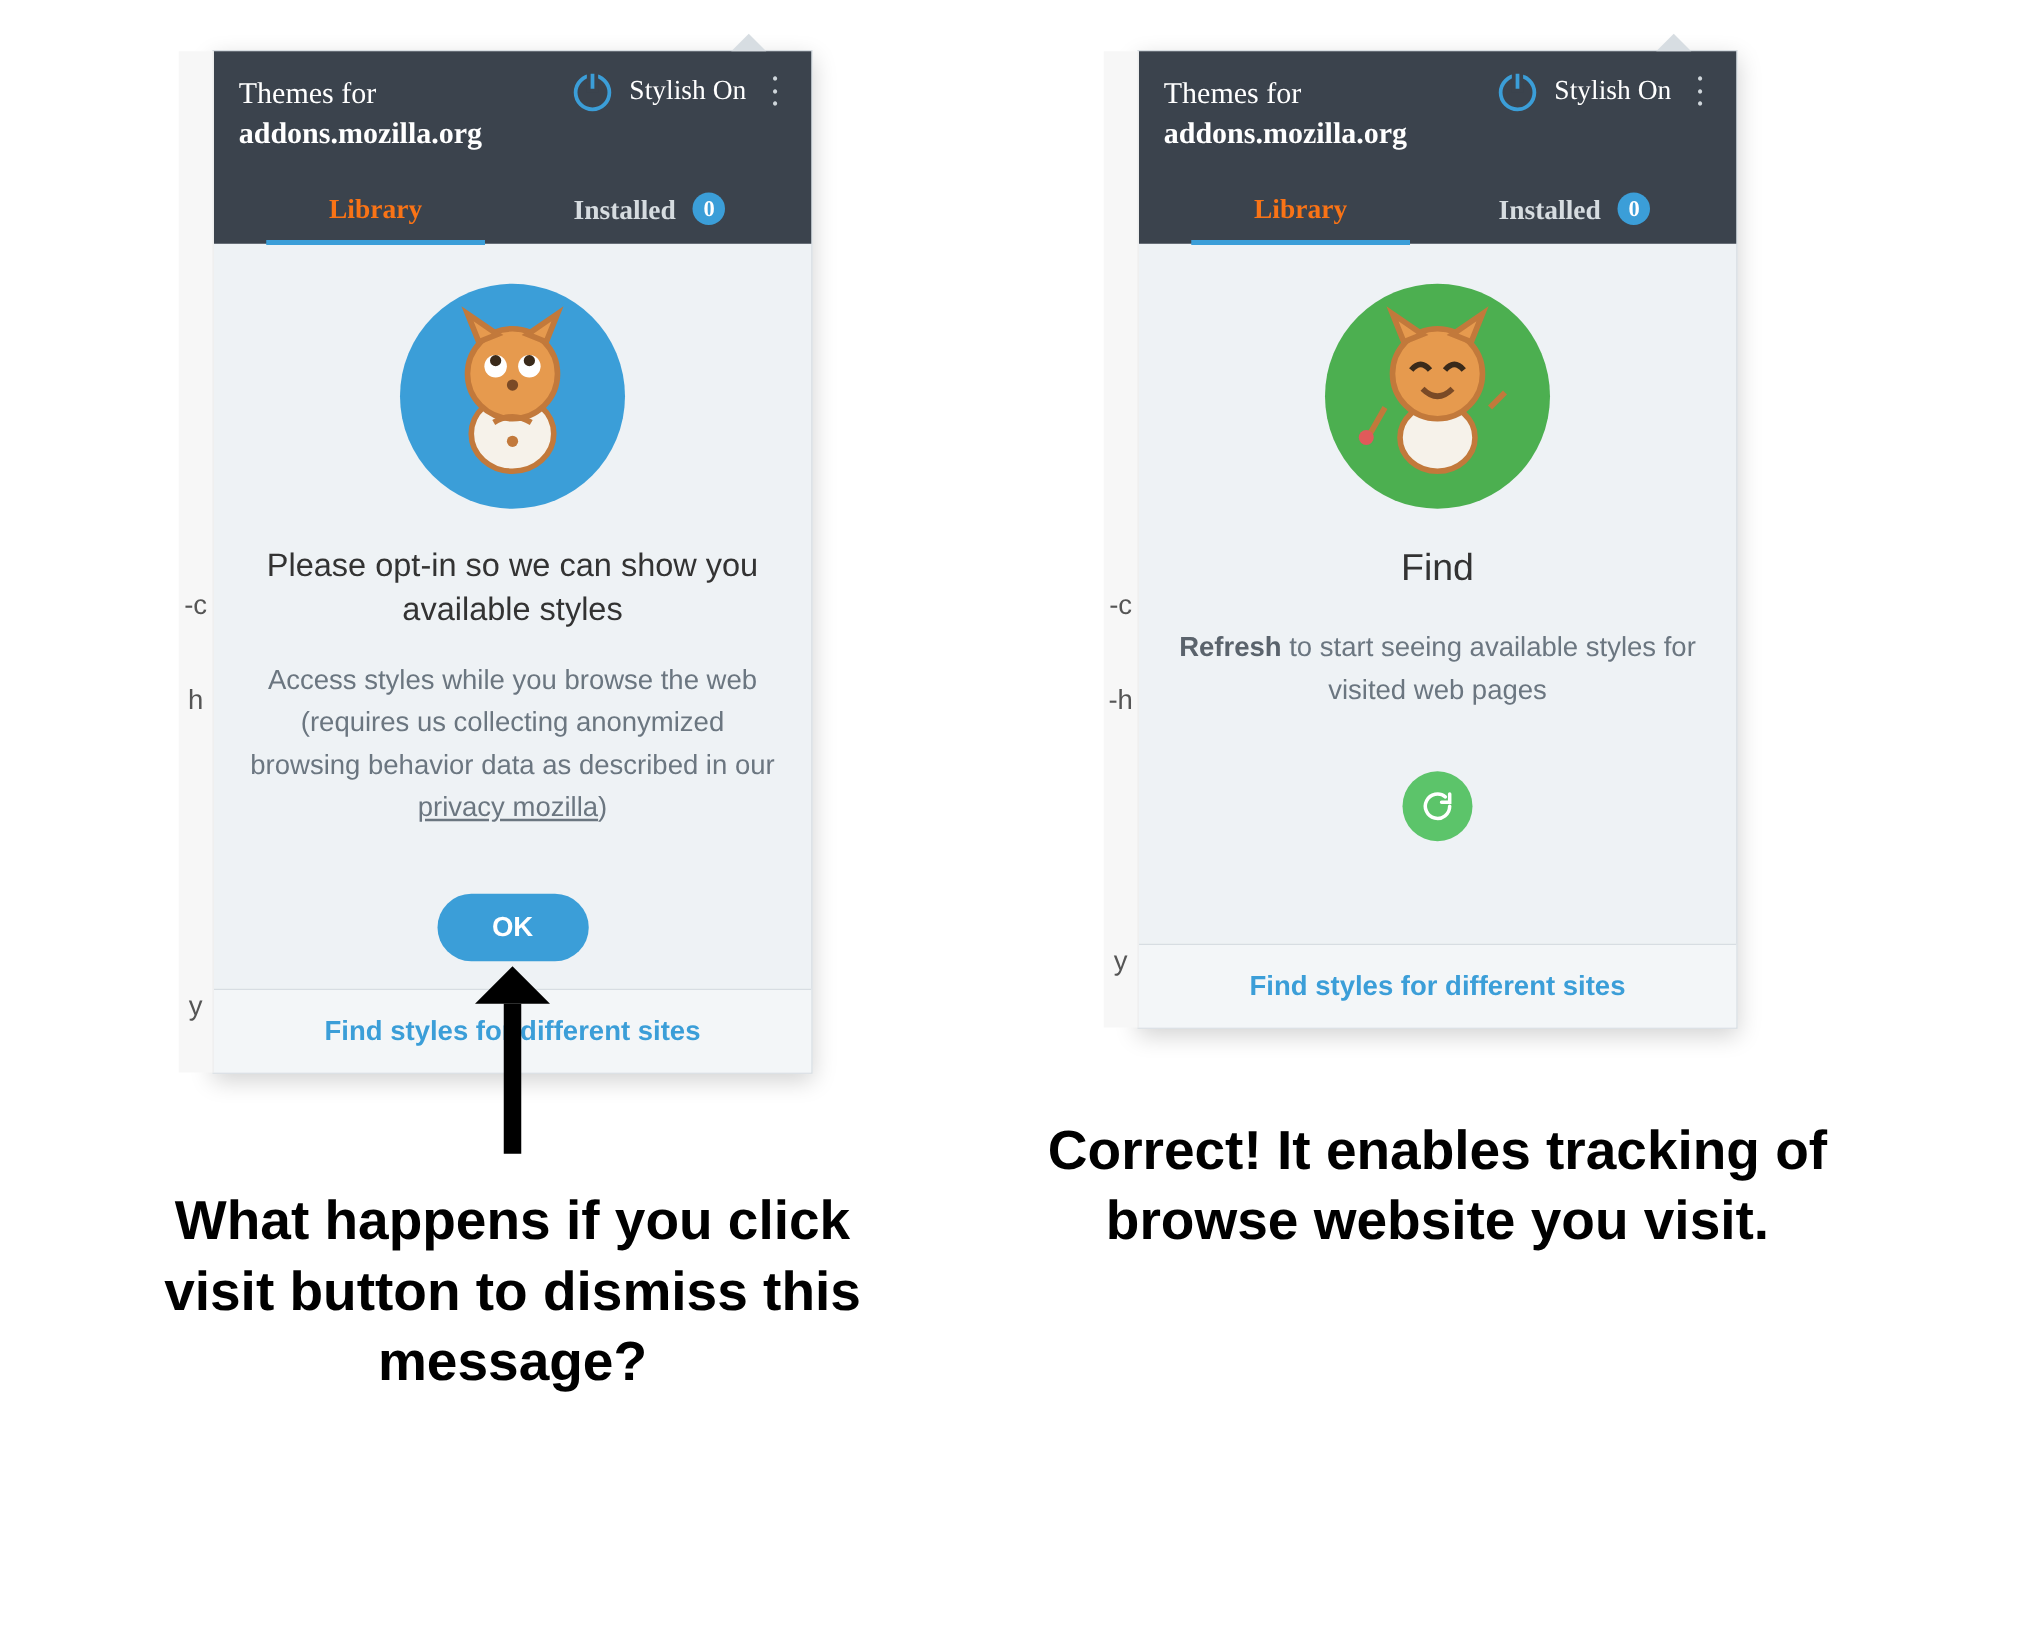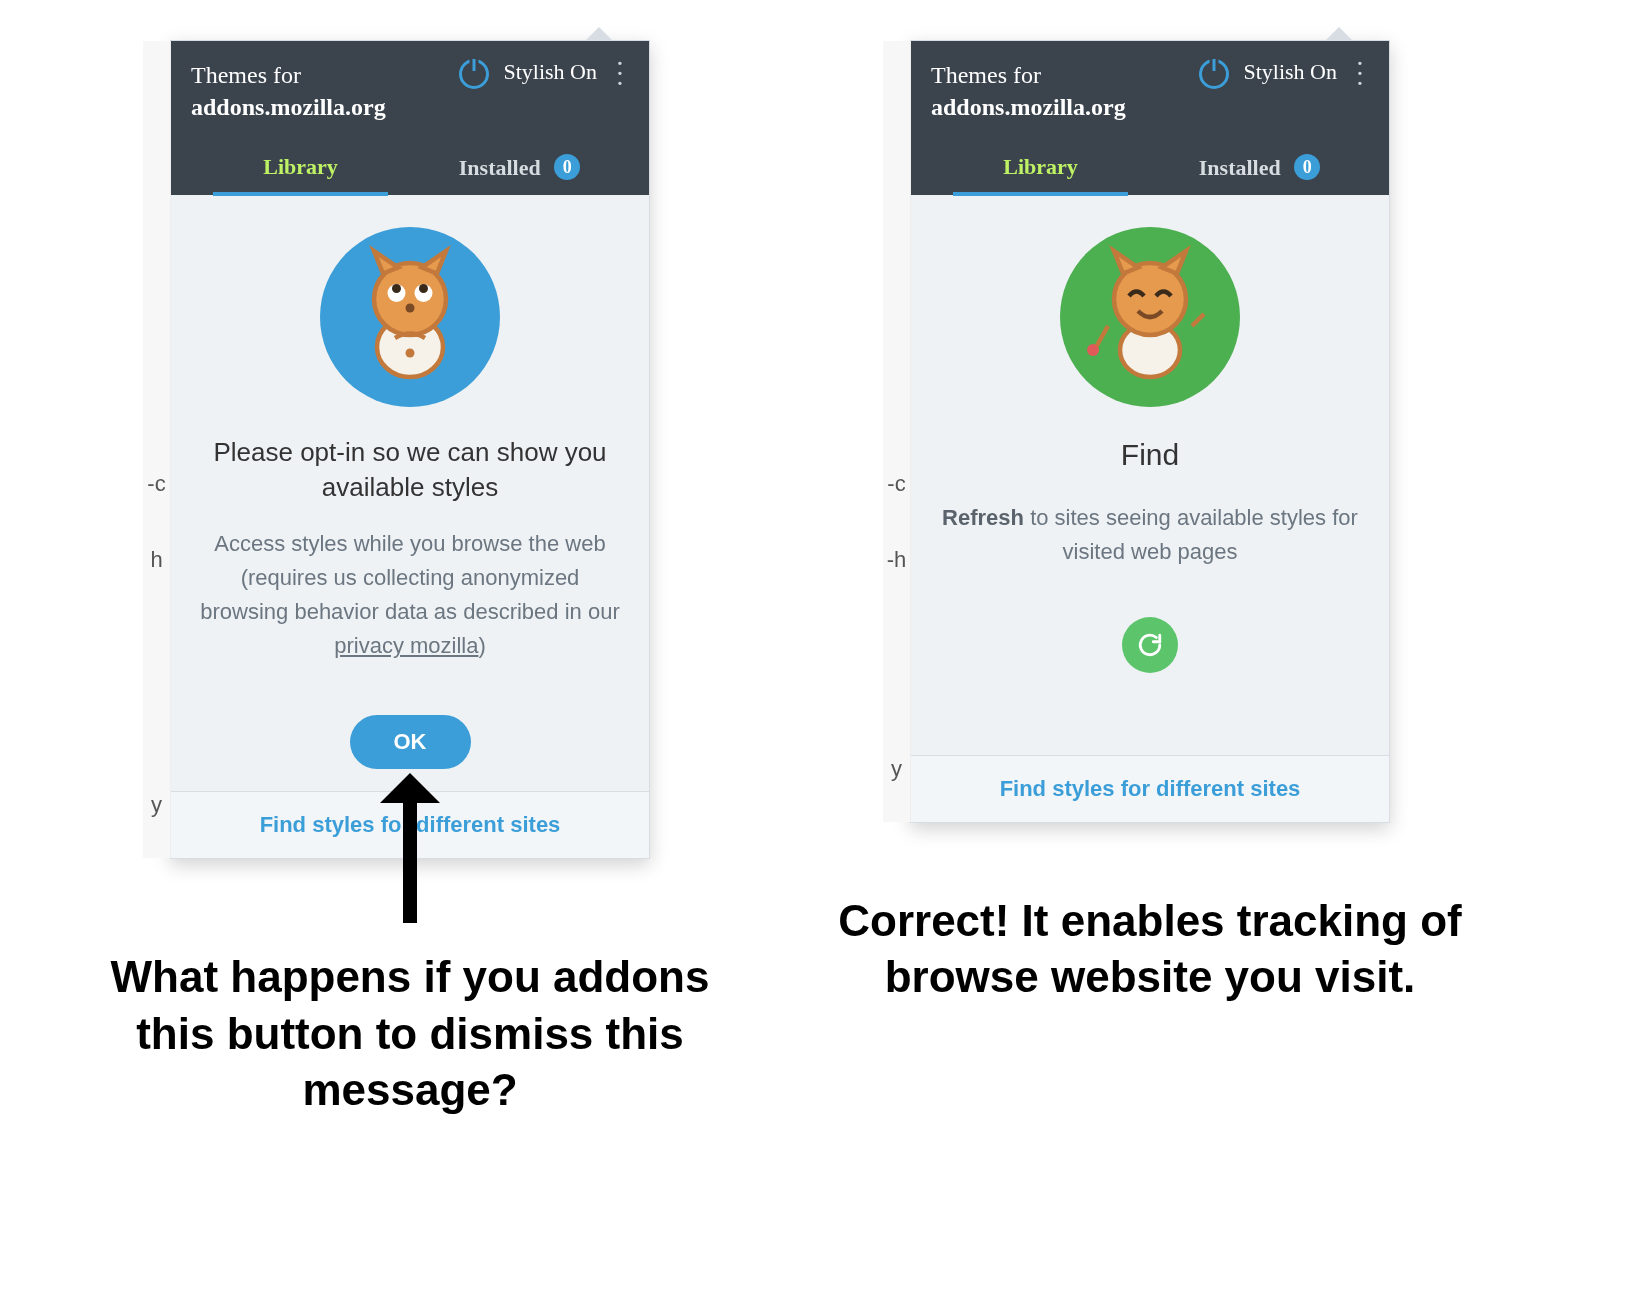--- a/index.html
+++ b/index.html
@@ -88,21 +88,21 @@
   .tab {
     flex: 1;
     text-align: center;
     padding: 12px 0 14px;
     font-size: 22px;
     font-weight: 700;
     color: #d6dce0;
     position: relative;
     cursor: pointer;
   }
-  .tab.active { color: #bef264; }
+  .tab.active { color: #f97316; }
   .tab.active::after {
     content: "";
     position: absolute;
     left: 22px; right: 22px; bottom: -1px;
     height: 4px; background: #3b9ed8;
   }
   .badge {
     display: inline-block;
     min-width: 26px; height: 26px;
     border-radius: 13px;
@@ -253,21 +253,21 @@
       </div>
     </div>
 
     <div class="arrow-wrap">
       <div class="arrow">
         <div class="arrow-head"></div>
         <div class="arrow-shaft"></div>
       </div>
     </div>
 
-    <div class="caption">What happens if you addons this button to dismiss this message?</div>
+    <div class="caption">What happens if you click visit button to dismiss this message?</div>
   </div>
 
   <div class="col right">
     <div class="popup">
       <div class="strip-behind" style="height:100%;">
         <span>-c</span>
         <span>-h</span>
         <span style="margin-top:auto;margin-bottom:40px">y</span>
       </div>
 
@@ -302,21 +302,21 @@
             <path d="M36 36 Q41 30 46 36" stroke="#3a2a1a" stroke-width="3" fill="none"></path>
             <path d="M54 36 Q59 30 64 36" stroke="#3a2a1a" stroke-width="3" fill="none"></path>
             <path d="M42 46 Q50 54 58 46" stroke="#7a4a26" stroke-width="3" fill="none"></path>
             <line x1="22" y1="56" x2="14" y2="70" stroke="#c2793b" stroke-width="3"></line>
             <circle cx="12" cy="72" r="4" fill="#e05a5a"></circle>
             <line x1="78" y1="56" x2="86" y2="48" stroke="#c2793b" stroke-width="3"></line>
           </svg>
         </div>
         <div class="msg-title" style="font-size:30px;margin-bottom:26px">Find</div>
         <div class="msg-sub">
-          <span class="bold">Refresh</span><span> to sites seeing available styles for visited web pages</span>
+          <span class="bold">Refresh</span><span> to start seeing available styles for visited web pages</span>
         </div>
         <button class="refresh-btn">
           <svg width="26" height="26" viewBox="0 0 24 24" fill="none" stroke="#fff" stroke-width="2.6" stroke-linecap="round">
             <path d="M21 12a9 9 0 1 1-3.2-6.9"></path>
               <polyline points="21 3 21 9 15 9"></polyline>
           </svg>
         </button>
       </div>
 
       <div class="popup-foot">

